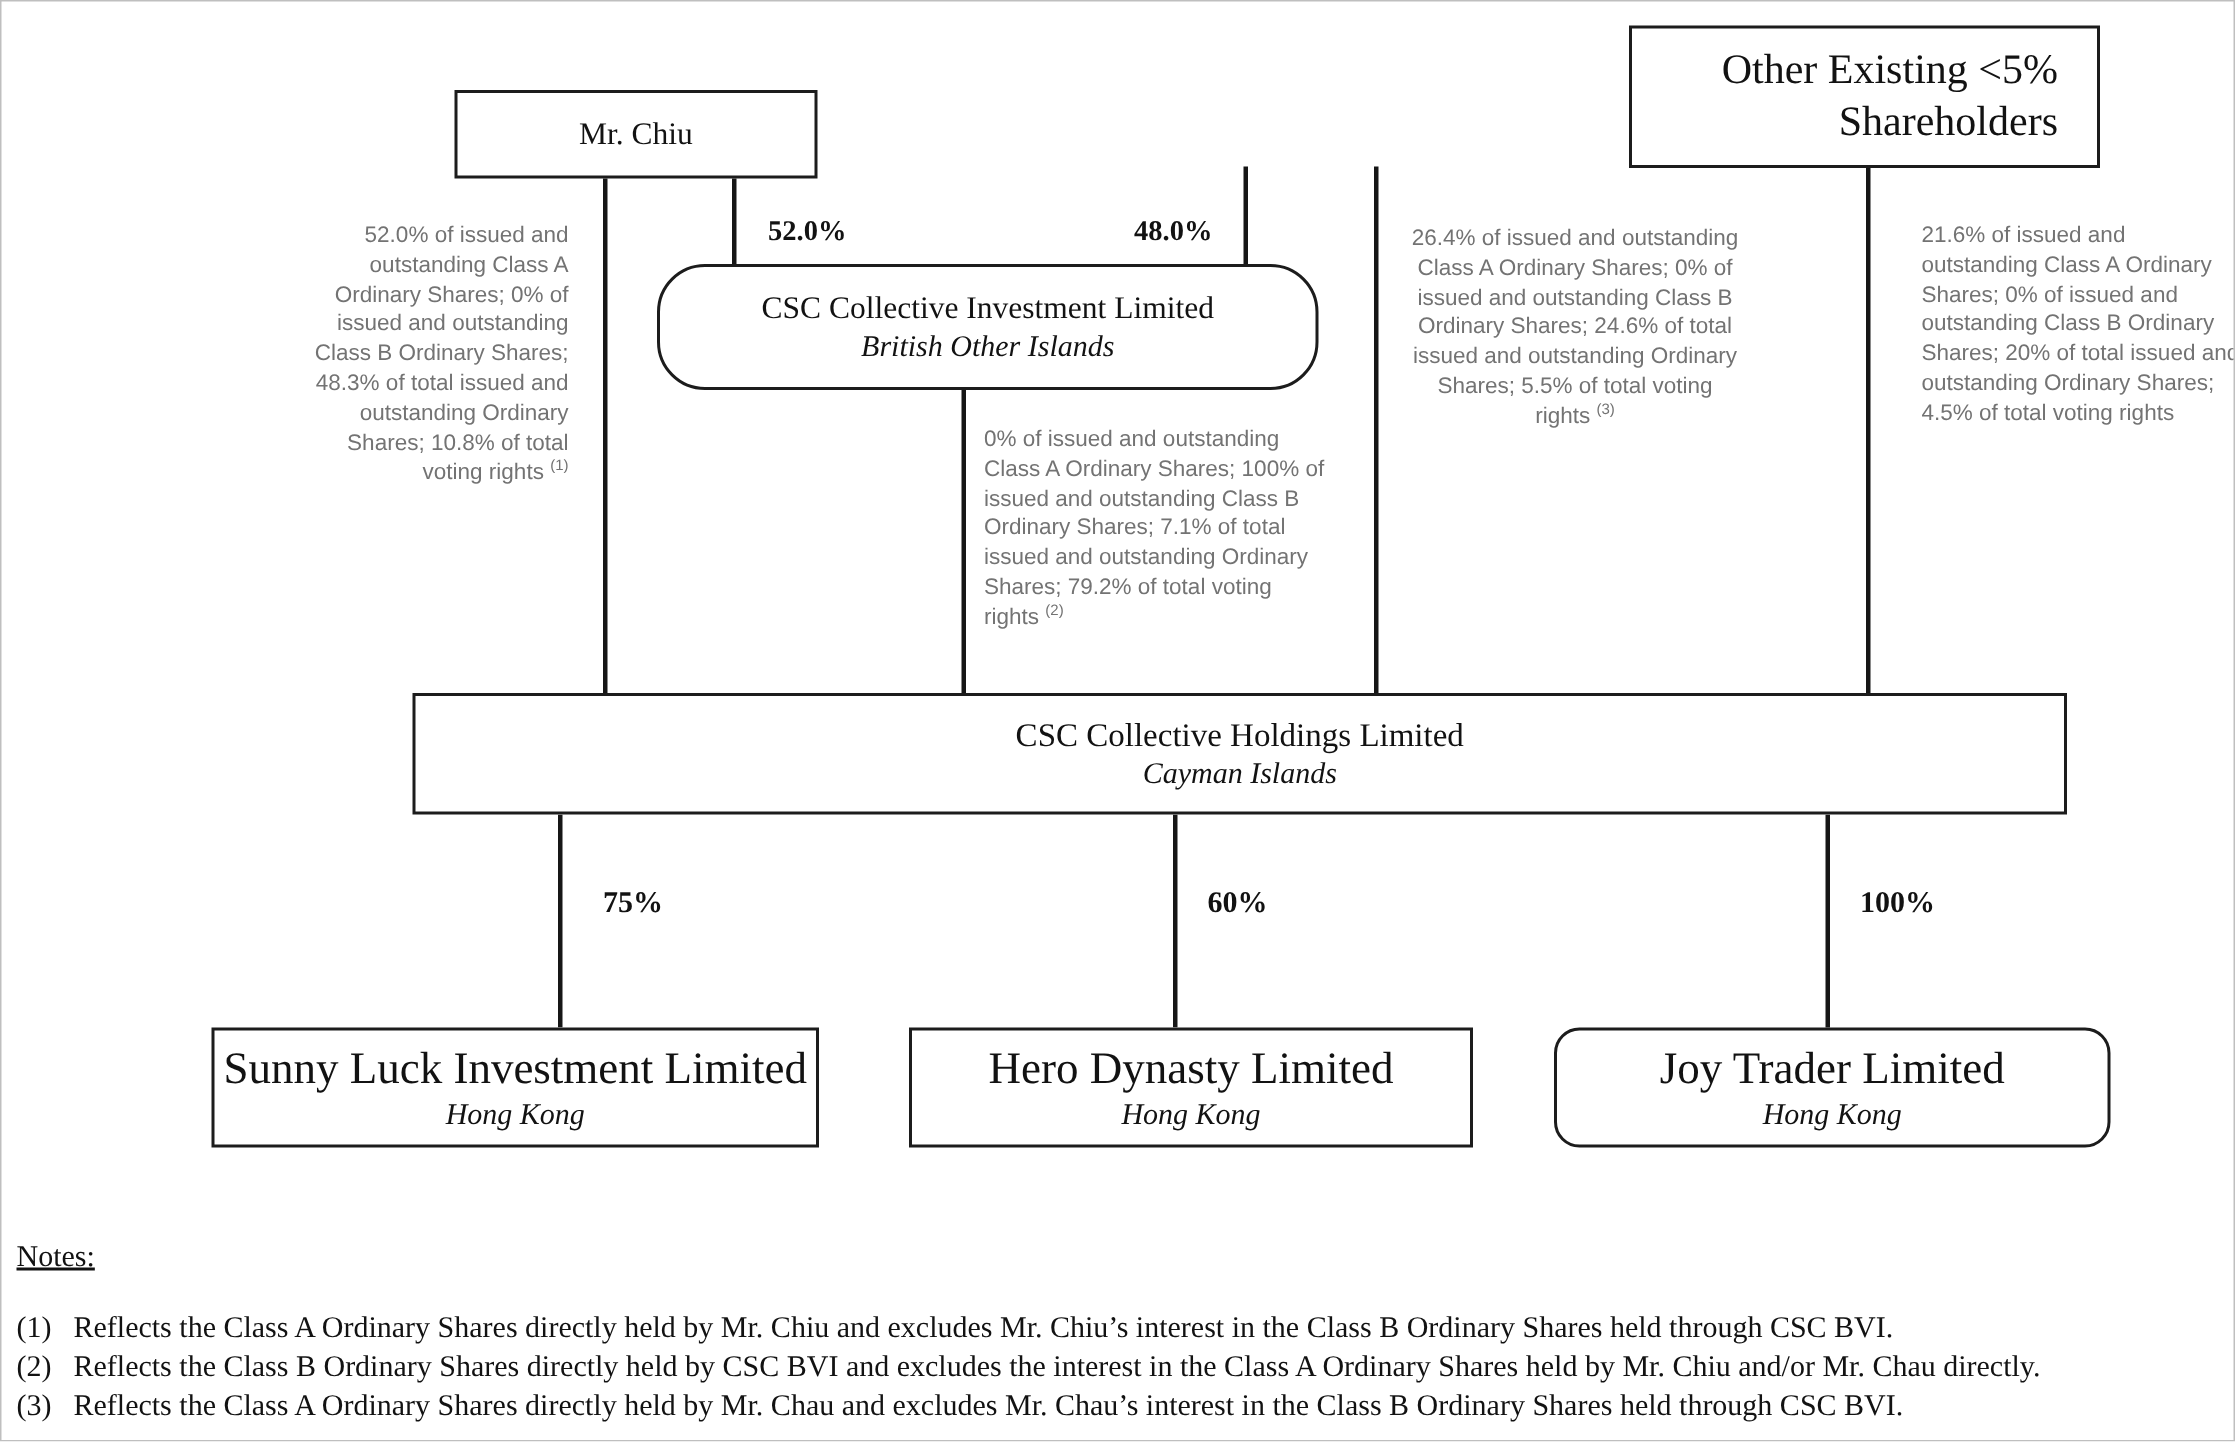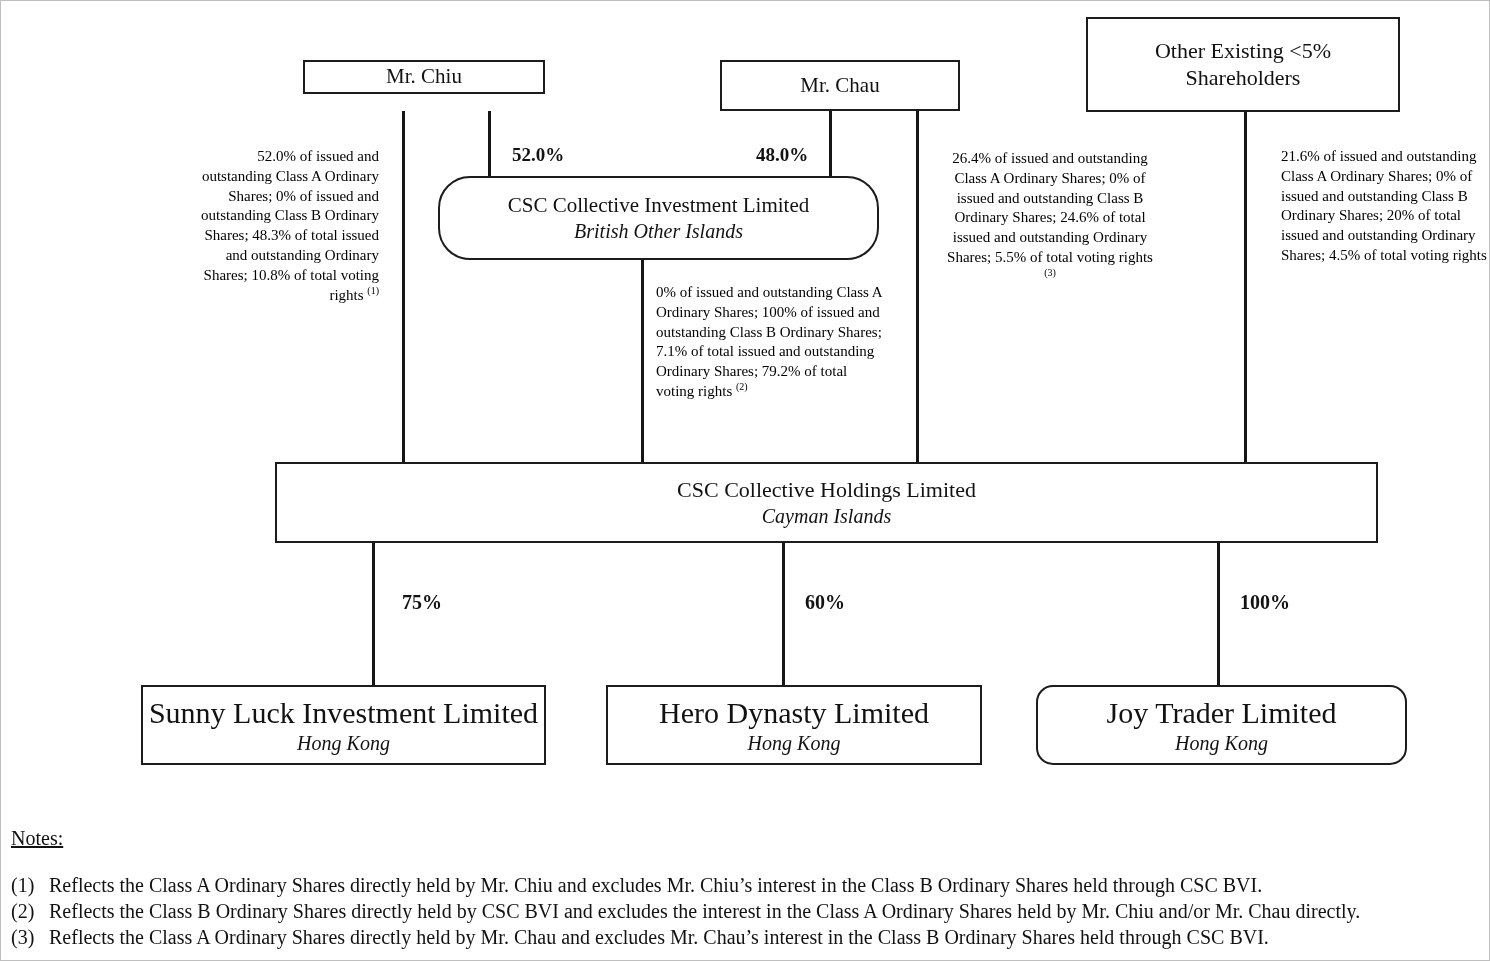--- a/index.html
+++ b/index.html
@@ -20,24 +20,24 @@
     background: #ffffff;
     display: flex;
     flex-direction: column;
     align-items: center;
     justify-content: center;
     text-align: center;
   }
   .box .title { font-size: 21px; line-height: 1.22; }
   .box .subtitle { font-style: italic; font-size: 20px; line-height: 1.22; }
 
-  #box-chiu     { left: 302px;  top: 59px;  width: 242px;  height: 34px; align-items: center; }
+  #box-chiu     { left: 302px;  top: 59px;  width: 242px;  height: 59px; align-items: center; }
   #box-chau     { left: 719px;  top: 59px;  width: 240px;  height: 51px; }
   #box-other    { left: 1085px; top: 16px;  width: 314px;  height: 95px; padding: 0 26px; }
-  #box-other .title { font-size: 22px; }
+  #box-other .title { font-size: 28px; text-align: right; }
   #box-bvi      { left: 437px;  top: 175px; width: 441px;  height: 84px; border-radius: 32px; }
   #box-holdings { left: 274px;  top: 461px; width: 1103px; height: 81px; }
   #box-holdings .title { font-size: 22px; }
   #box-sunny    { left: 140px;  top: 684px; width: 405px;  height: 80px; }
   #box-hero     { left: 605px;  top: 684px; width: 376px;  height: 80px; }
   #box-joy      { left: 1035px; top: 684px; width: 371px;  height: 80px; border-radius: 17px; }
   #box-sunny .title, #box-hero .title, #box-joy .title { font-size: 30px; }
 
   .vline { position: absolute; width: 3px; background: #161616; }
   #vl-chiu-holdings  { left: 401px;  top: 110px; height: 351px; }
@@ -52,24 +52,24 @@
 
   .pct { position: absolute; font-weight: bold; font-size: 19px; white-space: nowrap; }
   #pct-chiu-bvi { left: 511px;  top: 143px; }
   #pct-chau-bvi { left: 755px;  top: 143px; }
   #pct-sunny    { left: 401px;  top: 590px; font-size: 20px; }
   #pct-hero     { left: 804px;  top: 590px; font-size: 20px; }
   #pct-joy      { left: 1239px; top: 590px; font-size: 20px; }
 
   .annot {
     position: absolute;
-    font-family: Liberation Serif, serif;
+    font-family: Liberation Sans, sans-serif;
     font-size: 15px;
     line-height: 1.32;
-    color: #000000;
+    color: #737373;
   }
   .annot sup { font-size: 10px; line-height: 0; }
   #annot-chiu  { left: 188px;  top: 146px; width: 190px; text-align: right; }
   #annot-bvi   { left: 655px;  top: 282px; width: 228px; text-align: left; }
   #annot-chau  { left: 940px;  top: 148px; width: 218px; text-align: center; }
   #annot-other { left: 1280px; top: 146px; width: 212px; text-align: left; }
 
   .notes {
     position: absolute;
     left: 10px;
@@ -96,23 +96,20 @@
   <div class="vline" id="vl-bvi-holdings"></div>
   <div class="vline" id="vl-other-holdings"></div>
   <div class="vline" id="vl-holdings-sunny"></div>
   <div class="vline" id="vl-holdings-hero"></div>
   <div class="vline" id="vl-holdings-joy"></div>
 
   <div class="box" id="box-chiu">
     <div class="title">Mr. Chiu</div>
   </div>
 
-  <div class="box" id="box-chau">
-    <div class="title">Mr. Chau</div>
-  </div>
 
   <div class="box" id="box-other">
     <div class="title">Other Existing &lt;5% Shareholders</div>
   </div>
 
   <div class="box" id="box-bvi">
     <div class="title">CSC Collective Investment Limited</div>
     <div class="subtitle">British Other Islands</div>
   </div>
 

